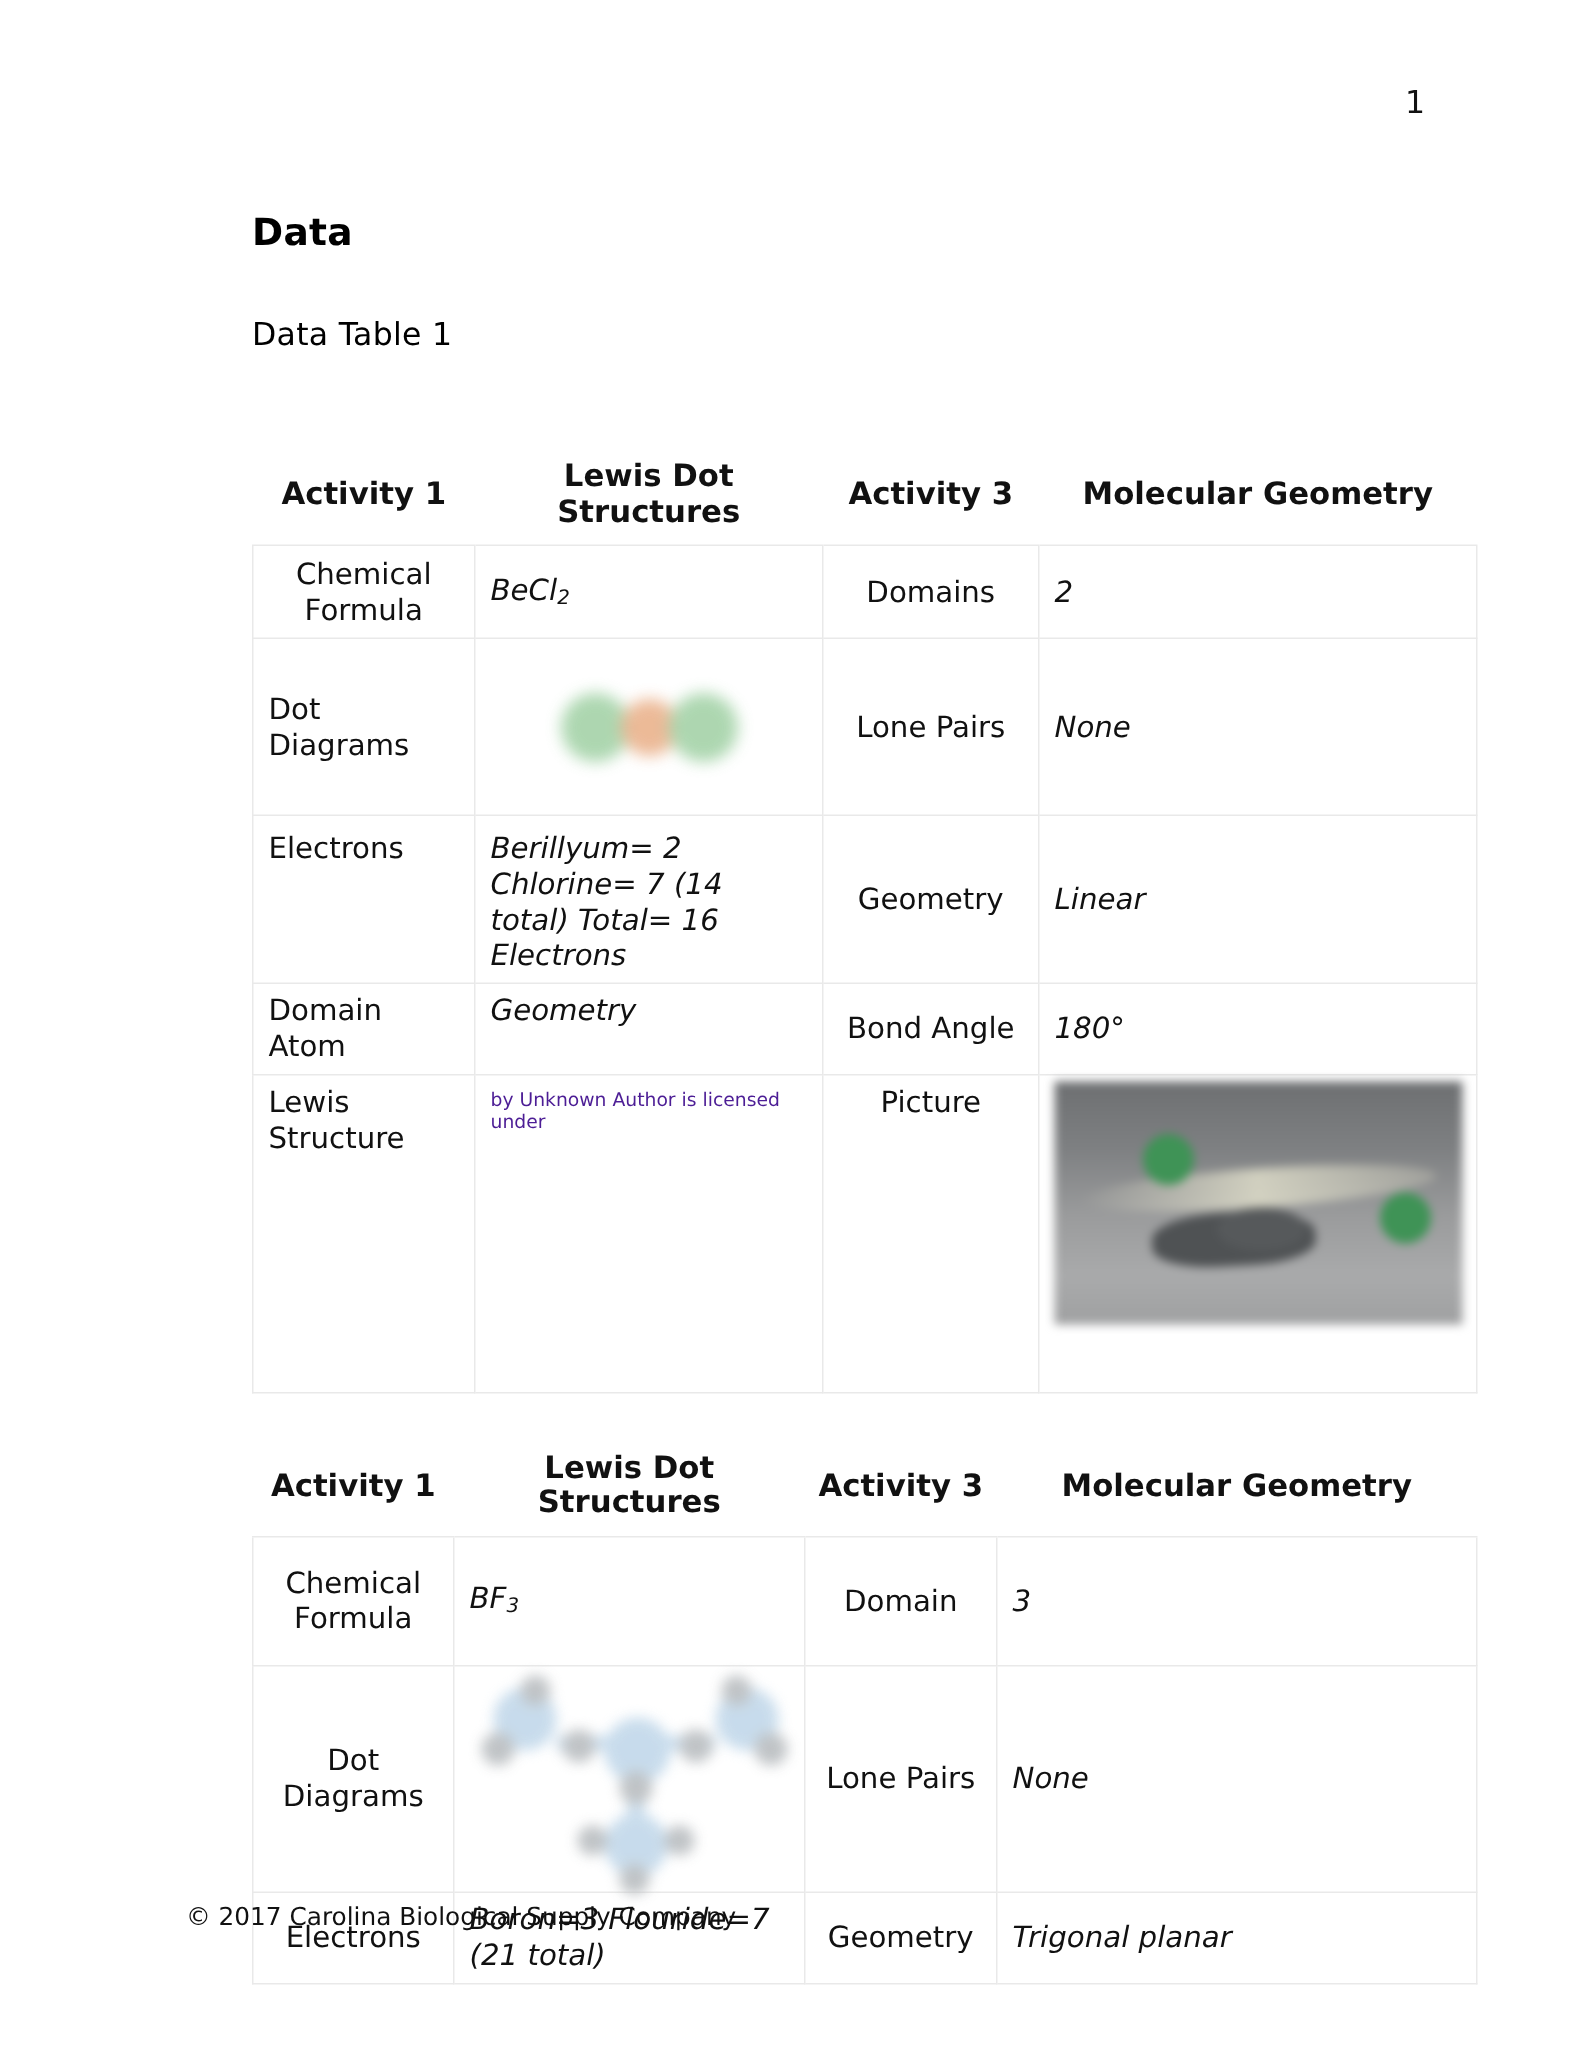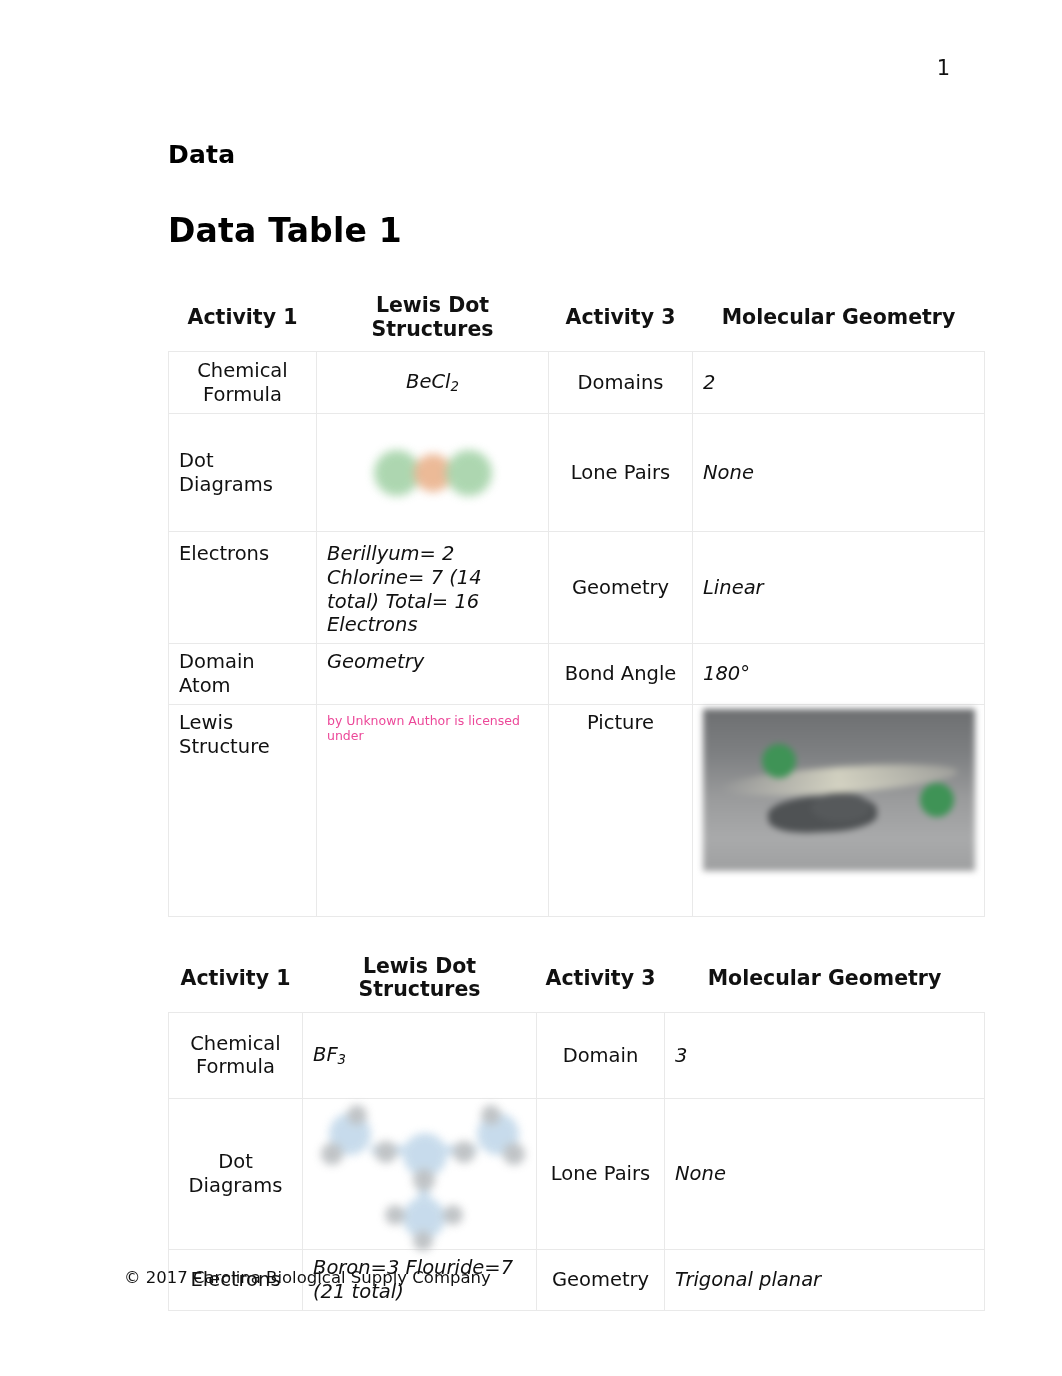--- a/index.html
+++ b/index.html
@@ -31,23 +31,23 @@
     padding-left: 44px;
   }
 
   h1.section-title {
     font-size: 25px;
     font-weight: bold;
     margin: 0 0 42px 0;
     letter-spacing: 0.2px;
   }
   h2.table-title {
-    font-size: 33px;
-    font-weight: bold;
-    margin: 0 0 36px 0;
+    font-size: 21px;
+    font-weight: normal;
+    margin: 0 0 63px 0;
     letter-spacing: 0.2px;
   }
 
   
   .dt {
     width: 816px;
     border-collapse: collapse;
     table-layout: fixed;
     position: relative;
     background: #fff;
@@ -72,21 +72,21 @@
     line-height: 1.15;
   }
   .lbl      { text-align: center; }
   .lbl-l    { text-align: left; }
   .val {
     color: #2e75b6;
     font-style: italic;
     font-size: 19.5px;
     line-height: 1.25;
   }
-  .val-c { text-align: center; }
+  .val-c { }
   .val-l { text-align: left; }
 
   sub { font-size: 0.68em; vertical-align: -0.22em; }
 
   
   #table1 { margin-bottom: 30px; }
   .t1-c1 { width: 148px; }
   .t1-c2 { width: 232px; }
   .t1-c3 { width: 144px; }
   .t1-c4 { width: 292px; }
@@ -129,21 +129,21 @@
   .ghost-lewis span { position: absolute; border-radius: 50%; background: #9a9a9a; }
   .gl-a { left: 8px;   top: 16px; width: 50px; height: 50px; }
   .gl-b { left: 92px;  top: 24px; width: 34px; height: 34px; }
   .gl-c { left: 150px; top: 10px; width: 54px; height: 54px; }
   .gl-d { left: 60px;  top: 54px; width: 26px; height: 26px; }
   .gl-e { left: 130px; top: 52px; width: 24px; height: 24px; }
 
   .caption {
     font-size: 12.5px;
     line-height: 1.25;
-    color: #ec4899;
+    color: #4c1d95;
     font-style: normal;
   }
   .lewis-row td { vertical-align: top; }
   .lewis-label { position: relative; }
   .lewis-cap-cell { padding-left: 0px; }
 
   
   .photo {
     width: 272px;
     height: 162px;

